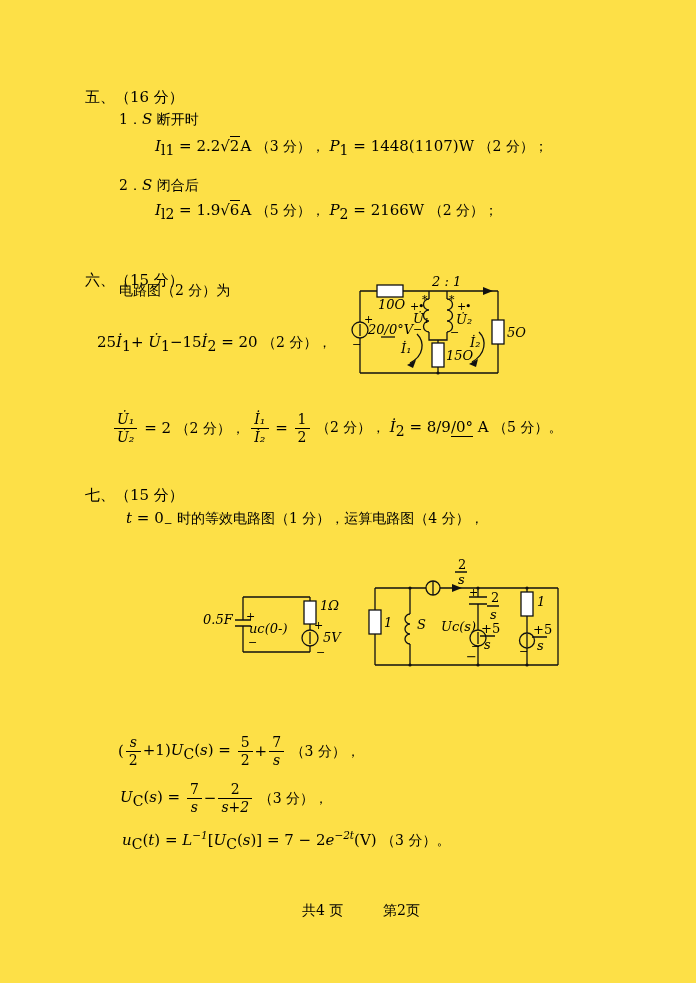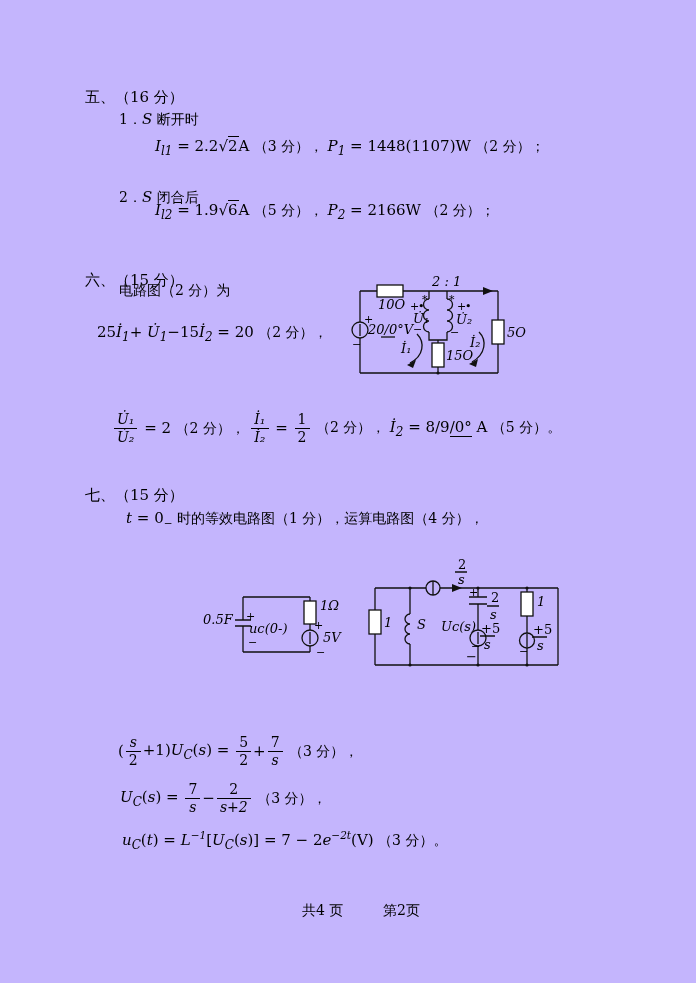--- a/index.html
+++ b/index.html
@@ -1,23 +1,23 @@
 <!DOCTYPE html>
 <html><head>
 <meta charset="utf-8">
 <style>
   html,body{margin:0;padding:0;background:#ffffff;}
-  .page{position:relative;width:696px;height:983px;background:#c4b5fd;color:#000;
+  .page{position:relative;width:696px;height:983px;background:#fde047;color:#000;
         font-family:"DejaVu Serif","Liberation Serif",serif;overflow:hidden;}
   .line{position:absolute;white-space:pre;font-size:15px;}
   .flexc{display:flex;align-items:center;}
   .seg{white-space:pre;}
   .it{font-style:italic;}
   .cn{font-size:14px;}
-  .sub{font-size:12px;font-style:italic;vertical-align:-4px;margin-top:36px;}
+  .sub{font-size:14px;vertical-align:-4px;margin-top:36px;}
   .subu{font-size:10.5px;vertical-align:-4px;}
   .sup{font-size:10.5px;font-style:italic;vertical-align:6px;}
   .und{border-bottom:1px solid #000;}
   .radbar{border-top:1.2px solid #000;padding-right:1px;}
   .frac{display:inline-block;vertical-align:middle;text-align:center;margin:0 2px;font-size:14px;}
   .frac .fn{display:block;padding:0 3px;line-height:1.15;}
   .frac .fd{display:block;border-top:1px solid #000;padding:0 3px;line-height:1.15;}
   svg.cir{position:absolute;overflow:visible;}
   svg.cir path, svg.cir rect, svg.cir circle, svg.cir line{stroke:#111;fill:none;stroke-width:1.3;}
   svg.cir rect{fill:#fff;}
@@ -28,21 +28,21 @@
   svg.cir text.mk{font-size:11px;}
 </style>
 </head>
 <body>
 
 <div class="page">
 
   <div class="line" style="left:85px;top:88px">五、（16 分）</div>
   <div class="line" style="left:119px;top:110px"><span class="seg"><span class="cn">1．</span><span class="it">S</span><span class="cn"> 断开时</span></span></div>
   <div class="line" style="left:155px;top:137px"><span class="seg"><span class="it">I</span><span class="sub">l1</span><span> = 2.2</span><span>√</span><span class="radbar">2</span><span>A</span><span class="cn"> （3 分）， </span><span class="it">P</span><span class="sub">1</span><span> = 1448(1107)W</span><span class="cn"> （2 分）；</span></span></div>
-  <div class="line" style="left:119px;top:188px"><span class="seg"><span class="cn">2．</span><span class="it">S</span><span class="cn"> 闭合后</span></span></div>
+  <div class="line" style="left:119px;top:176px"><span class="seg"><span class="cn">2．</span><span class="it">S</span><span class="cn"> 闭合后</span></span></div>
   <div class="line" style="left:155px;top:201px"><span class="seg"><span class="it">I</span><span class="sub">l2</span><span> = 1.9</span><span>√</span><span class="radbar">6</span><span>A</span><span class="cn"> （5 分）， </span><span class="it">P</span><span class="sub">2</span><span> = 2166W</span><span class="cn"> （2 分）；</span></span></div>
 
   <div class="line" style="left:85px;top:271px">六、（15 分）</div>
   <div class="line cn" style="left:119px;top:282px">电路图（2 分）为</div>
 
   <svg class="cir" style="left:350px;top:276px" width="196" height="122" viewBox="0 0 196 122">
     <path d="M10,15 H148 M10,15 V46 M10,62 V97 M10,97 H148 M148,15 V44 M148,68 V97"></path>
     <circle cx="10" cy="54" r="8"></circle>
     <path d="M10,48 V60"></path>
     <rect x="27" y="9" width="26" height="12"></rect>
@@ -73,21 +73,21 @@
     <text class="mk" x="107" y="34">+</text>
     <text class="mk" x="115" y="34">•</text>
     <text class="cirIt" x="106" y="48">U̇₂</text>
     <text class="mk" x="100" y="60">−</text>
     <text class="cirIt" x="51" y="77">İ₁</text>
     <text class="cirIt" x="120" y="71">İ₂</text>
     <text class="cirIt" x="96" y="84">15O</text>
     <text class="cirIt" x="157" y="61">5O</text>
   </svg>
 
-  <div class="line" style="left:97px;top:323px"><span class="seg"><span>25</span><span class="it">İ</span><span class="sub">1</span><span>+ </span><span class="it">U̇</span><span class="sub">1</span><span>−15</span><span class="it">İ</span><span class="sub">2</span><span> = 20</span><span class="cn"> （2 分），</span></span></div>
+  <div class="line" style="left:97px;top:333px"><span class="seg"><span>25</span><span class="it">İ</span><span class="sub">1</span><span>+ </span><span class="it">U̇</span><span class="sub">1</span><span>−15</span><span class="it">İ</span><span class="sub">2</span><span> = 20</span><span class="cn"> （2 分），</span></span></div>
   <div class="line flexc" style="left:112px;top:404px;height:48px"><span class="frac"><span class="fn it">U̇₁</span><span class="fd it">U̇₂</span></span><span class="seg"><span> = 2</span><span class="cn"> （2 分）， </span></span><span class="frac"><span class="fn it">İ₁</span><span class="fd it">İ₂</span></span><span class="seg"><span> = </span></span><span class="frac"><span class="fn">1</span><span class="fd">2</span></span><span class="seg"><span class="cn"> （2 分）， </span><span class="it">İ</span><span class="sub">2</span><span> = 8/9</span><span class="und">/0°</span><span> A</span><span class="cn"> （5 分）。</span></span></div>
 
   <div class="line" style="left:85px;top:486px">七、（15 分）</div>
   <div class="line" style="left:126px;top:509px"><span class="seg"><span class="it">t</span><span> = 0</span><span class="subu">−</span><span class="cn"> 时的等效电路图（1 分），运算电路图（4 分），</span></span></div>
 
   <svg class="cir" style="left:185px;top:548px" width="160" height="120" viewBox="0 0 160 120">
     <path d="M58,49 H125 M125,49 V53 M125,76 V82 M125,98 V104 M58,104 H125 M58,49 V72 M58,78 V104"></path>
     <path d="M50,72 H66 M50,78 H66"></path>
     <rect x="119" y="53" width="12" height="23"></rect>
     <circle cx="125" cy="90" r="8"></circle>

